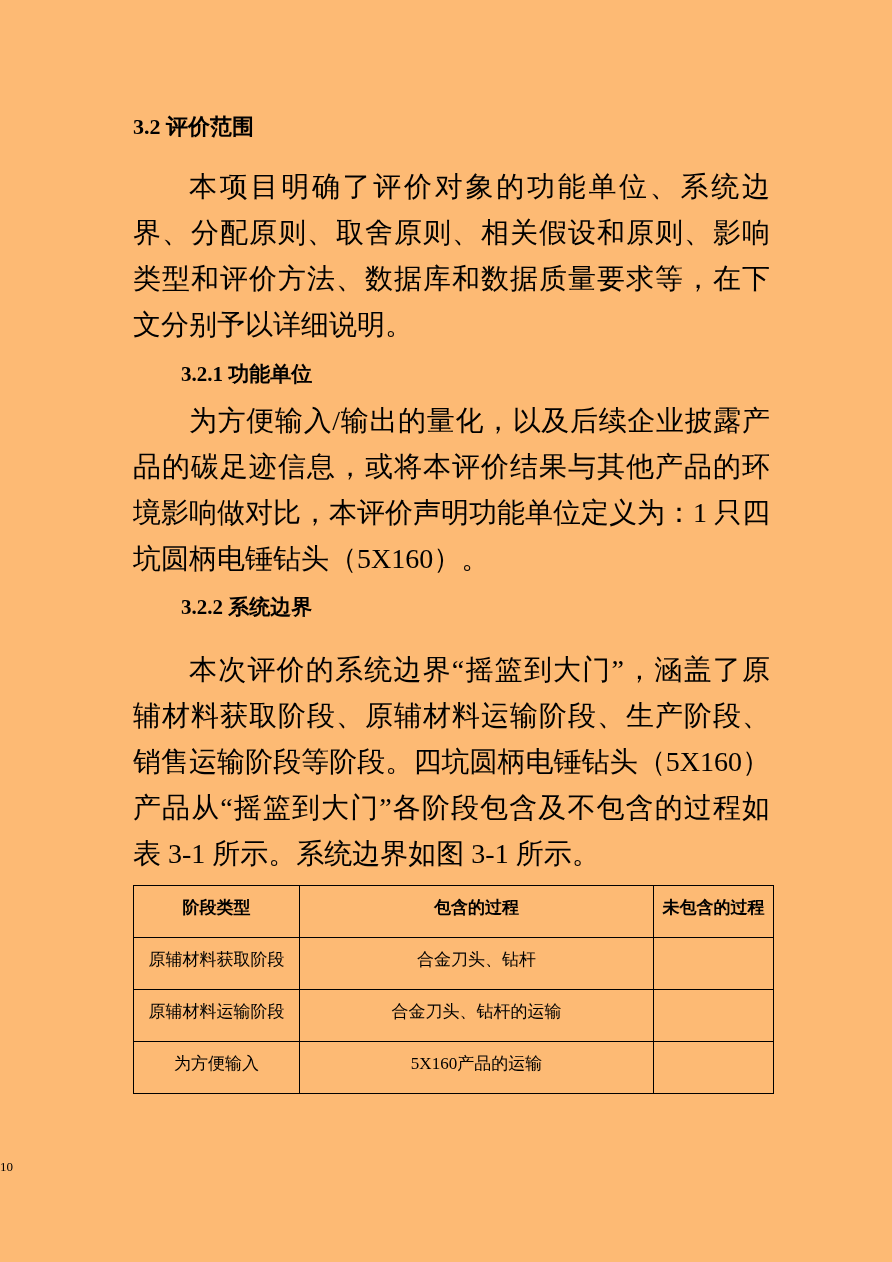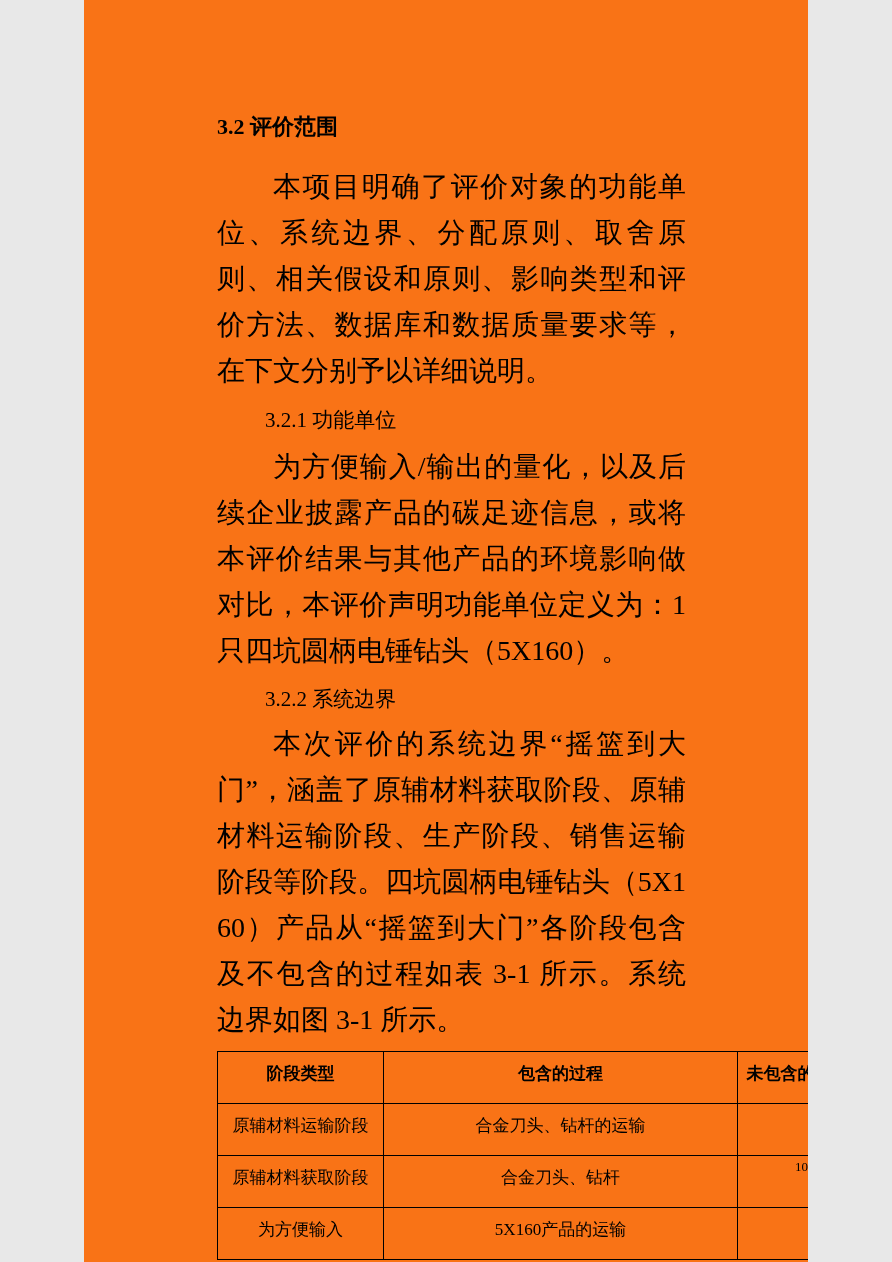--- a/index.html
+++ b/index.html
@@ -2,46 +2,46 @@
 <html><head>
 <meta charset="utf-8">
 <style>
   html, body {
     margin: 0;
     padding: 0;
     background: #e8e8e8;
   }
   .page {
     position: relative;
-    width: 724px;
+    width: 892px;
     height: 1262px;
     margin: 0 auto;
-    background: #f97316;
+    background: #fdba74;
     font-family: "Liberation Serif", "DejaVu Serif", serif;
     color: #000000;
     overflow: hidden;
   }
   .content {
     padding: 112px 122px 0 133px; 
   }
   .section-heading {
     font-size: 22px;
     font-weight: bold;
     line-height: 30px;
     margin: 0 0 22px 0;
   }
   .subsection-heading {
     font-size: 21px;
-    font-weight: normal;
+    font-weight: bold;
     line-height: 30px;
     margin: 11px 0 9px 48px;
   }
   .subsection-heading.second {
     margin-top: 10px;
-    margin-bottom: 7px;
+    margin-bottom: 25px;
   }
   p.body-para {
     font-size: 28px;
     line-height: 46px;
     margin: 0;
     text-indent: 2em;
     text-align: justify;
     text-justify: inter-ideograph;
     word-break: break-all;
   }
@@ -73,21 +73,21 @@
     overflow: hidden;
   }
   table.stages-table th {
     font-weight: bold;
   }
   .page-footer {
     position: absolute;
     left: 0;
     right: 0;
     top: 1158px;
-    text-align: right;
+    text-align: left;
     font-size: 13px;
     line-height: 18px;
   }
 </style>
 </head>
 <body>
 
 <div class="page">
   <div class="content">
 
@@ -112,27 +112,27 @@
       </colgroup>
       <thead>
         <tr>
           <th>阶段类型</th>
           <th>包含的过程</th>
           <th>未包含的过程</th>
         </tr>
       </thead>
       <tbody>
         <tr>
-          <td>原辅材料运输阶段</td>
-          <td>合金刀头、钻杆的运输</td>
+          <td>原辅材料获取阶段</td>
+          <td>合金刀头、钻杆</td>
           <td></td>
         </tr>
         <tr>
-          <td>原辅材料获取阶段</td>
-          <td>合金刀头、钻杆</td>
+          <td>原辅材料运输阶段</td>
+          <td>合金刀头、钻杆的运输</td>
           <td></td>
         </tr>
         <tr>
           <td>为方便输入</td>
           <td>5X160产品的运输</td>
           <td></td>
         </tr>
       </tbody>
     </table>
 

